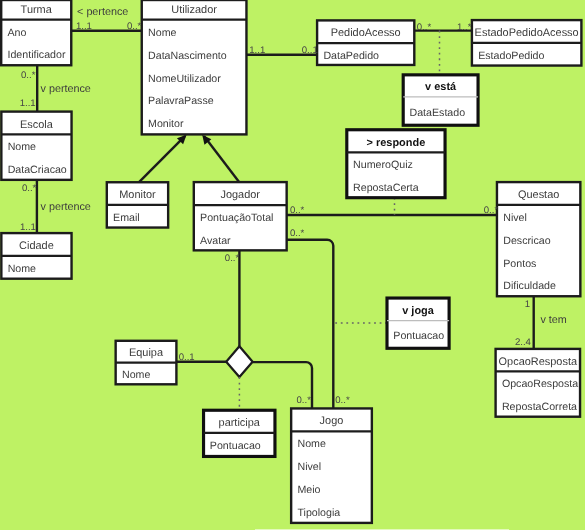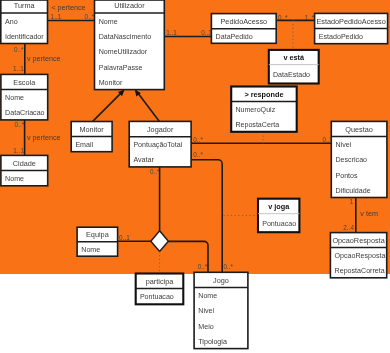--- a/index.html
+++ b/index.html
@@ -1,19 +1,19 @@
 <!DOCTYPE html>
 <html><head>
 <meta charset="utf-8">
 <title>Diagrama de Classes</title>
 <style>
   html,body{margin:0;padding:0;background:#ffffff;}
   body{width:390px;height:353px;overflow:hidden;
        font-family:"Liberation Sans",sans-serif;}
-  #canvas{position:relative;width:390px;height:274px;background:#f97316;}
+  #canvas{position:relative;width:390px;height:353px;background:#bef264;}
   svg#diagram{position:absolute;left:0;top:0;display:block;}
   .cls-box{fill:#ffffff;stroke:#1c1c1c;stroke-width:1.6;}
   .cls-sep{stroke:#1c1c1c;stroke-width:1.5;}
   .assoc-box{fill:#ffffff;stroke:#101010;stroke-width:2.1;}
   .assoc-sep{stroke:#bdbdbd;stroke-width:0.9;}
   .cls-title{font-size:7.3px;fill:#3c3c3c;text-anchor:middle;}
   .assoc-title{font-size:7.3px;font-weight:bold;fill:#111;text-anchor:middle;}
   .cls-attr{font-size:7.1px;fill:#3c3c3c;}
   .mult{font-size:6.4px;fill:#454545;}
   .rolelbl{font-size:7.2px;fill:#3c3c3c;}

